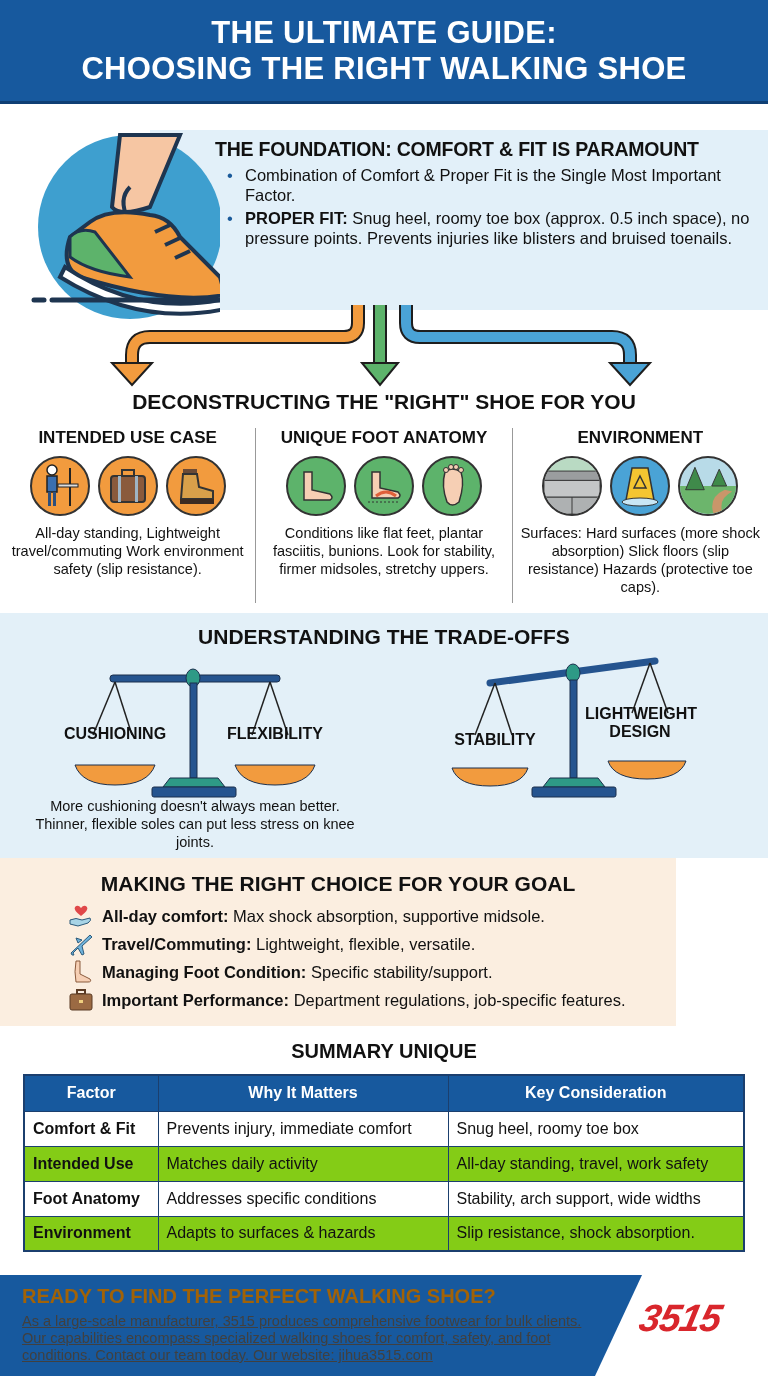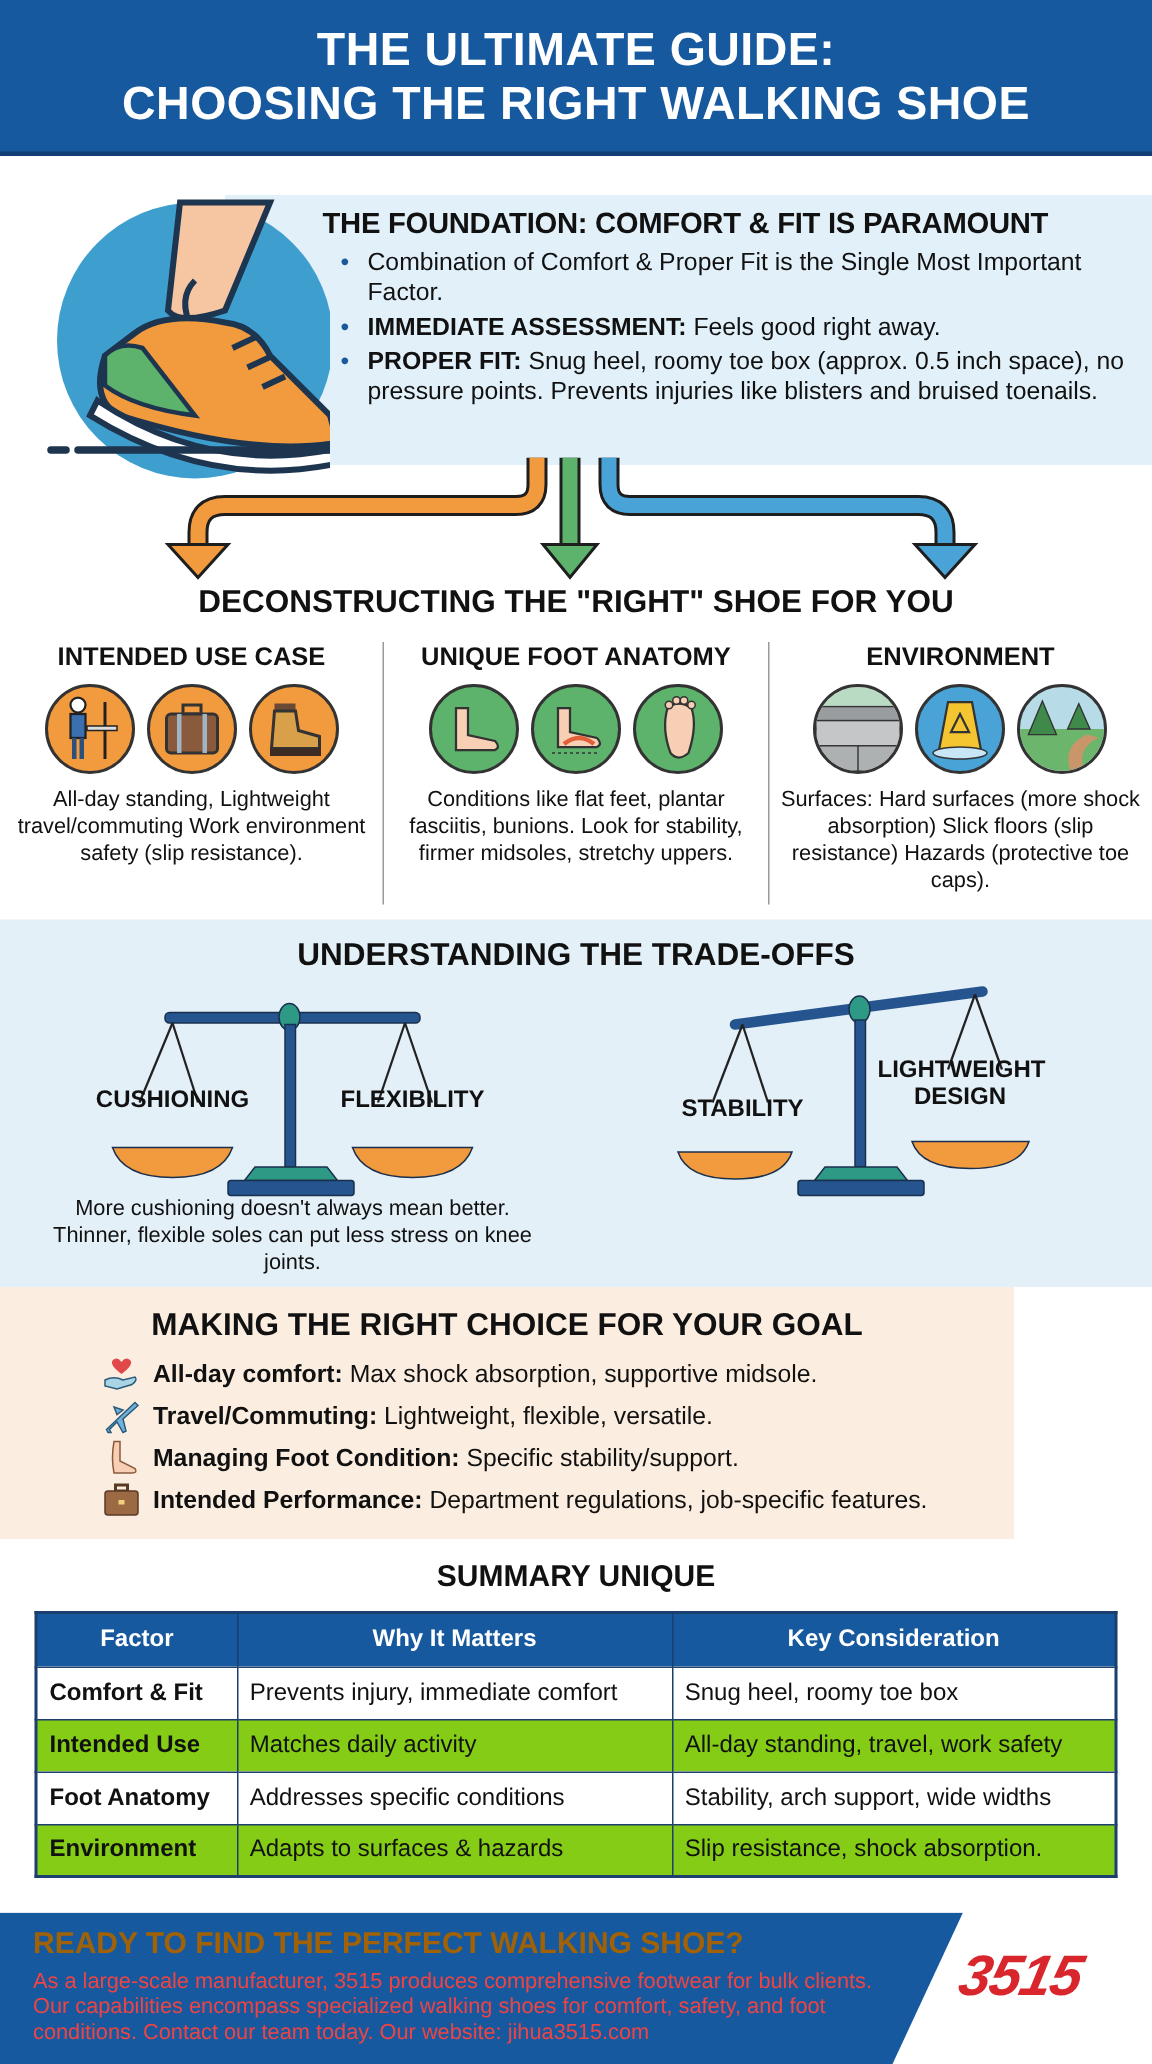--- a/index.html
+++ b/index.html
@@ -52,21 +52,21 @@
   table.summary th { background: #17599e; color: #fff; font-size: 16px; font-weight: 700; height: 36px; border: 1px solid #1b3f6e; }
   table.summary td { font-size: 16px; height: 35px; padding: 0 8px; border: 1px solid #1b3f6e; }
   table.summary td.factor { font-weight: 700; width: 134px; }
   table.summary td.why { width: 290px; }
   table.summary tr.alt td { background: #84cc16; }
   table.summary tr.plain td { background: #fff; }
 
   .footer { position: absolute; left: 0; top: 1275px; width: 768px; height: 101px; }
   .footer .blue { position: absolute; left: 0; top: 0; width: 768px; height: 101px; background: #17599e; clip-path: polygon(0 0, 642px 0, 595px 101px, 0 101px); }
   .footer h2 { position: absolute; left: 22px; top: 10px; color: #a16207; font-size: 20px; font-weight: 700; }
-  .footer p { position: absolute; left: 22px; top: 38px; width: 570px; color: #ef4444; font-size: 14.5px; line-height: 17px; }
+  .footer p { position: absolute; left: 22px; top: 38px; width: 570px; color: #404040; font-size: 14.5px; line-height: 17px; text-decoration: underline; }
   .footer .logo { position: absolute; left: 640px; top: 22px; font-size: 38px; font-weight: 700; font-style: italic; color: #d9262c; letter-spacing: -1px; transform: skewX(-12deg); }
 </style>
 </head>
 <body>
 
 <div class="header">
   <h1>THE ULTIMATE GUIDE:</h1>
   <h1>CHOOSING THE RIGHT WALKING SHOE</h1>
 </div>
 
@@ -83,21 +83,20 @@
   <line x1="135" y1="105" x2="150" y2="98" stroke="#1e3550" stroke-width="4"></line>
   <line x1="145" y1="118" x2="160" y2="111" stroke="#1e3550" stroke-width="4"></line>
   <line x1="155" y1="131" x2="170" y2="124" stroke="#1e3550" stroke-width="4"></line>
   <line x1="14" y1="173" x2="24" y2="173" stroke="#1e3550" stroke-width="5" stroke-linecap="round"></line>
   <line x1="32" y1="173" x2="200" y2="173" stroke="#1e3550" stroke-width="5" stroke-linecap="round"></line>
 </svg>
 <div class="foundation-text">
   <h2>THE FOUNDATION: COMFORT &amp; FIT IS PARAMOUNT</h2>
   <ul>
     <li><b></b><span>Combination of Comfort &amp; Proper Fit is the Single Most Important Factor.</span></li>
-    <li><b>IMMEDIATE ASSESSMENT:</b><span> Feels good right away.</span></li>
     <li><b>PROPER FIT:</b><span> Snug heel, roomy toe box (approx. 0.5 inch space), no pressure points. Prevents injuries like blisters and bruised toenails.</span></li>
   </ul>
 </div>
 
 <svg class="arrows" width="768" height="85" viewBox="0 0 768 85">
   <path d="M358 0 L358 18 Q358 32 344 32 L150 32 Q132 32 132 50 L132 58" fill="none" stroke="#1e1e1e" stroke-width="14"></path>
   <path d="M358 0 L358 18 Q358 32 344 32 L150 32 Q132 32 132 50 L132 58" fill="none" stroke="#f29b3e" stroke-width="10"></path>
   <polygon points="112,58 152,58 132,80" fill="#f29b3e" stroke="#1e1e1e" stroke-width="2"></polygon>
   <line x1="380" y1="0" x2="380" y2="58" stroke="#1e1e1e" stroke-width="14"></line>
   <line x1="380" y1="0" x2="380" y2="58" stroke="#5db36b" stroke-width="10"></line>
@@ -268,21 +267,21 @@
       <span><b>Managing Foot Condition:</b><span> Specific stability/support.</span></span>
     </li>
     <li>
       <span class="gicon">
           <svg width="26" height="24" viewBox="0 0 26 24">
             <rect x="9" y="2" width="8" height="4" fill="none" stroke="#5a3a24" stroke-width="2"></rect>
             <rect x="2" y="6" width="22" height="16" rx="2" fill="#9b6a43" stroke="#5a3a24"></rect>
             <rect x="11" y="12" width="4" height="3" fill="#f0d080"></rect>
           </svg>
         </span>
-      <span><b>Intended Performance:</b><span> Department regulations, job-specific features.</span></span>
+      <span><b>Important Performance:</b><span> Department regulations, job-specific features.</span></span>
     </li>
   </ul>
 </div>
 
 <div class="summary-title">SUMMARY UNIQUE</div>
 <table class="summary">
   <thead>
     <tr>
       <th>Factor</th>
       <th>Why It Matters</th>

